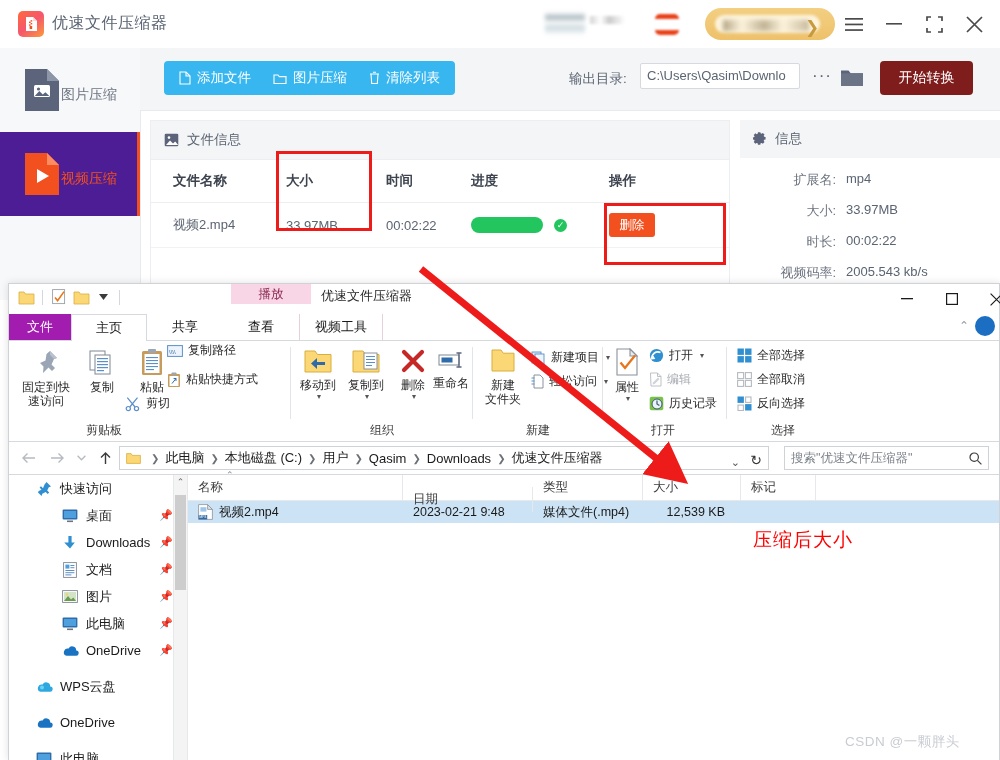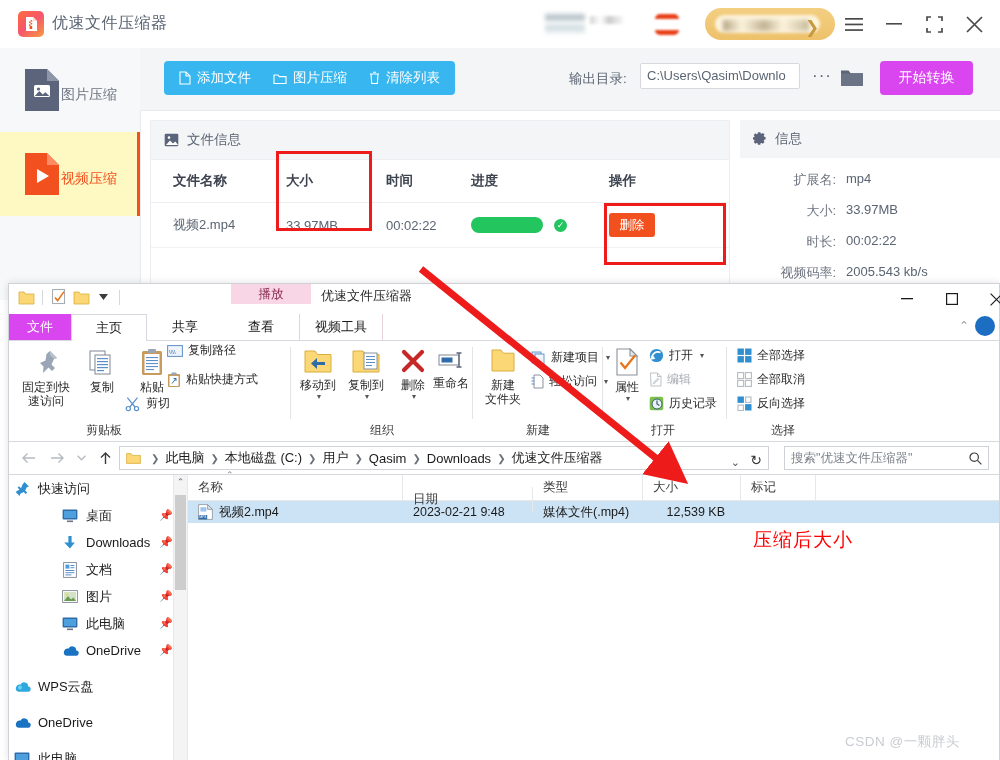--- a/index.html
+++ b/index.html
@@ -44,35 +44,35 @@
   #app-min{left:880px;}
   #app-max{left:920px;}
   #app-close{left:960px;}
 
   .app-body{position:absolute;left:0;top:48px;width:1000px;height:252px;background:#fff;}
 
   
   .app-side{position:absolute;left:0;top:0;width:140px;height:252px;background:#f7f8fa;border-right:1px solid #e8eaed;}
   .side-item{position:relative;height:84px;display:flex;flex-direction:row;align-items:center;justify-content:center;cursor:pointer;}
   .side-item .lbl{margin-top:9px;font-size:14px;color:#6d7480;}
-  .side-item.active{background:#fef9c3;align-items:center;}
+  .side-item.active{background:#4c1d95;align-items:center;}
   .side-item.active .lbl{color:#f2501e;}
   .side-item.active::after{content:"";position:absolute;right:0;top:0;bottom:0;width:3px;background:#f2501e;}
 
   
   .app-toolbar{position:absolute;left:140px;top:0;width:860px;height:62px;background:#f4f5f7;border-bottom:1px solid #e8eaed;}
   .tb-group{position:absolute;left:24px;top:13px;height:34px;background:#37b6f0;border-radius:4px;display:flex;align-items:center;padding:0 4px;}
   .tb-btn{display:flex;align-items:center;gap:6px;color:#fff;font-size:13.5px;padding:0 11px;height:34px;cursor:pointer;}
   .tb-btn svg{display:block;}
   .out-label{position:absolute;left:429px;top:22px;font-size:13.5px;color:#5a6472;}
   .out-input{position:absolute;left:500px;top:15px;width:160px;height:26px;border:1px solid #d6d9de;background:#fff;border-radius:2px;
     font-size:13px;color:#5a6472;padding:0 6px;box-sizing:border-box;line-height:24px;white-space:nowrap;overflow:hidden;}
   .out-dots{position:absolute;left:672px;top:18px;font-size:17px;color:#5a6472;letter-spacing:1px;cursor:pointer;}
   .out-folder{position:absolute;left:700px;top:19px;cursor:pointer;}
-  .start-btn{position:absolute;left:740px;top:13px;width:93px;height:34px;background:#d946ef;border-radius:4px;color:#fff;
+  .start-btn{position:absolute;left:740px;top:13px;width:93px;height:34px;background:#7f1d1d;border-radius:4px;color:#fff;
     font-size:14px;display:flex;align-items:center;justify-content:center;cursor:pointer;}
 
   
   .fi-panel{position:absolute;left:150px;top:72px;width:580px;height:178px;background:#fff;border:1px solid #eceef1;box-sizing:border-box;}
   .fi-head{height:38px;background:#f4f5f7;display:flex;align-items:center;padding-left:13px;gap:8px;border-bottom:1px solid #eceef1;}
   .fi-head .t{font-size:13.5px;color:#5a6472;}
   .fi-cols{display:flex;height:42px;align-items:center;border-bottom:1px solid #eceef1;font-size:13.5px;color:#3d4450;font-weight:bold;}
   .fi-row{display:flex;height:44px;align-items:center;border-bottom:1px solid #f1f2f4;font-size:13px;color:#5a6472;}
   .c-name{width:135px;padding-left:22px;box-sizing:border-box;}
   .c-size{width:100px;}
@@ -104,21 +104,21 @@
   .qat .sep{width:1px;height:15px;background:#d4d7db;margin:0 3px;}
   .qat .ic{width:18px;height:18px;display:flex;align-items:center;justify-content:center;cursor:pointer;}
   .tabctx{position:absolute;left:222px;top:0;width:80px;height:20px;background:#f9d6e5;color:#8a2a52;font-size:12.5px;
     display:flex;align-items:center;justify-content:center;}
   .ex-wtitle{position:absolute;left:312px;top:3px;font-size:13px;color:#2a2a2a;}
   .ex-ctl{position:absolute;top:0;width:45px;height:30px;display:flex;align-items:center;justify-content:center;cursor:pointer;color:#1a1a1a;}
   #ex-min{left:875px;} #ex-max{left:920px;} #ex-close{left:965px;}
 
   .ex-tabs{position:relative;height:26px;background:#fff;border-bottom:1px solid #d6d9dd;}
   .ex-tab{position:absolute;top:0;height:26px;display:flex;align-items:center;justify-content:center;font-size:13px;color:#1a1a1a;cursor:pointer;box-sizing:border-box;}
-  .ex-tab.file{left:0;width:62px;background:#d946ef;color:#fff;}
+  .ex-tab.file{left:0;width:62px;background:#a21caf;color:#fff;}
   .ex-tab.sel{background:#fff;border-left:1px solid #d6d9dd;border-right:1px solid #d6d9dd;border-top:1px solid #d6d9dd;height:27px;}
   .ex-caret{position:absolute;right:30px;top:5px;font-size:12px;color:#9aa0a6;cursor:pointer;}
   .ex-help{position:absolute;right:4px;top:2px;width:20px;height:20px;border-radius:50%;background:#1b6ec2;cursor:pointer;}
 
   .ribbon{position:relative;height:100px;background:#fff;border-bottom:1px solid #d6d9dd;}
   .rgrp{position:absolute;top:0;height:100px;box-sizing:border-box;}
   .rgrp .glabel{position:absolute;bottom:2px;width:100%;text-align:center;font-size:12px;color:#3b3b3b;margin-top:41px;}
   .rgrp .divider{position:absolute;right:0;top:6px;bottom:22px;width:1px;background:#e2e4e7;}
   .bigbtn{position:absolute;top:6px;width:auto;display:flex;flex-direction:column;align-items:center;cursor:pointer;}
   .bigbtn .bl{font-size:12px;color:#2b2b2b;text-align:center;line-height:14px;margin-top:3px;}
@@ -132,21 +132,21 @@
   .crumb{font-size:13px;color:#1a1a1a;cursor:pointer;}
   .crumb-sep{font-size:10px;color:#6b7076;margin:0 6px;}
   .addr-caret{position:absolute;right:28px;top:9px;font-size:11px;color:#555;cursor:pointer;}
   .addr-refresh{position:absolute;right:6px;top:5px;font-size:14px;color:#333;cursor:pointer;}
   .searchbox{position:absolute;left:775px;top:4px;width:205px;height:24px;border:1px solid #cfd3d8;background:#fff;box-sizing:border-box;
     display:flex;align-items:center;padding:0 6px;}
   .searchbox span{font-size:12.5px;color:#7d838a;}
 
   .ex-main{position:relative;height:285px;background:#fff;display:flex;}
   .navpane{width:178px;height:285px;border-right:1px solid #e6e8ea;position:relative;overflow:hidden;}
-  .np-item{display:flex;align-items:center;height:27px;padding-left:4px;font-size:13px;color:#1a1a1a;cursor:pointer;position:relative;}
+  .np-item{display:flex;align-items:center;height:27px;padding-left:26px;font-size:13px;color:#1a1a1a;cursor:pointer;position:relative;}
   .np-item.child{padding-left:52px;}
   .np-item .pin{position:absolute;right:14px;font-size:11px;color:#8b9096;}
   .np-icon{width:18px;height:18px;margin-right:7px;display:flex;align-items:center;justify-content:center;flex:0 0 auto;}
   .np-gap{height:9px;}
   .np-scroll{position:absolute;right:0;top:0;width:13px;height:285px;background:#f4f4f4;border-left:1px solid #e6e8ea;cursor:pointer;}
   .np-thumb{position:absolute;left:1px;top:20px;width:11px;height:95px;background:#cdcdcd;}
   .np-up{position:absolute;right:1px;top:2px;width:11px;text-align:center;font-size:9px;color:#666;}
 
   .filelist{flex:1;position:relative;}
   .fl-head{height:25px;border-bottom:1px solid #e6e8ea;display:flex;align-items:center;font-size:12.5px;color:#3b3b3b;position:relative;}

